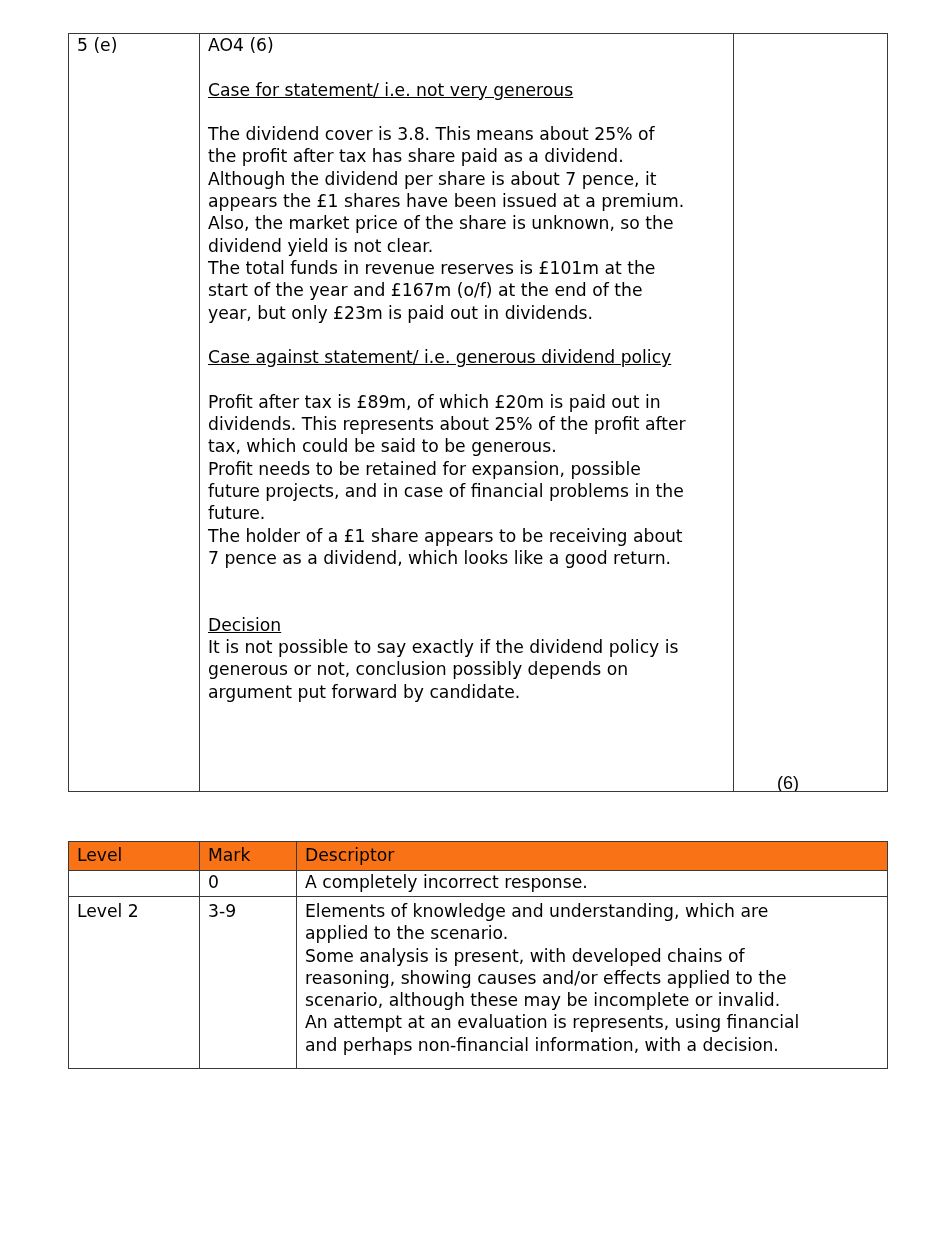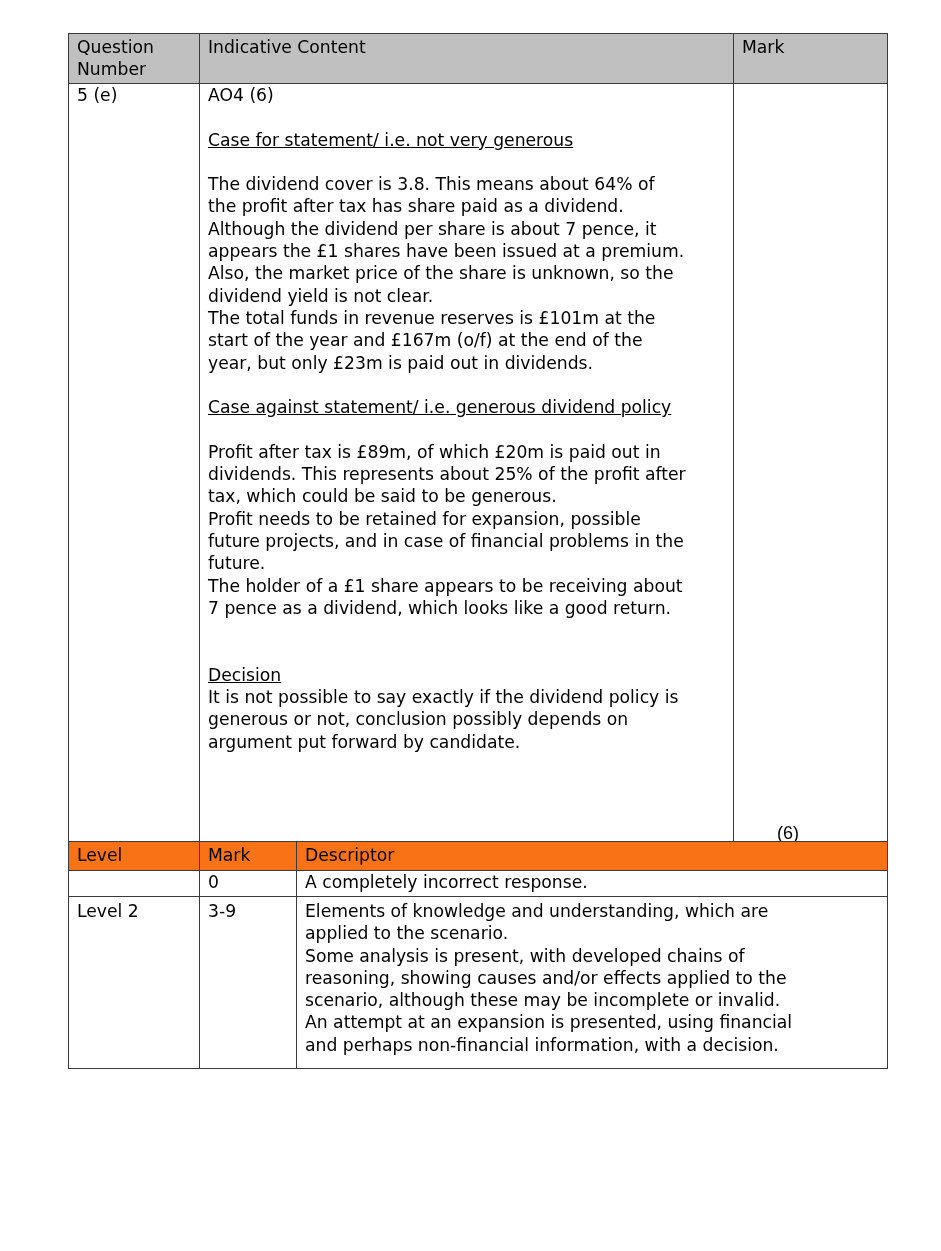--- a/index.html
+++ b/index.html
@@ -23,34 +23,29 @@
 </head>
 <body>
 
 <table id="t1" class="tbl">
   <colgroup>
       <col style="width:131px">
       <col style="width:534px">
       <col style="width:154px">
     </colgroup>
   <tbody>
-      <tr class="hdr">
-    <td>Question Number</td>
-    <td>Indicative Content</td>
-    <td>Mark</td>
-  </tr>
   <tr class="content-row">
     <td>5 (e)</td>
     <td>
       <p class="p">AO4 (6)</p>
       <div class="gap"></div>
       <p class="p u">Case for statement/ i.e. not very generous</p>
       <div class="gap"></div>
       <div>
-        <p class="p">The dividend cover is 3.8. This means about 64% of</p>
+        <p class="p">The dividend cover is 3.8. This means about 25% of</p>
         <p class="p">the profit after tax has share paid as a dividend.</p>
         <p class="p">Although the dividend per share is about 7 pence, it</p>
         <p class="p">appears the £1 shares have been issued at a premium.</p>
         <p class="p">Also, the market price of the share is unknown, so the</p>
         <p class="p">dividend yield is not clear.</p>
         <p class="p">The total funds in revenue reserves is £101m at the</p>
         <p class="p">start of the year and £167m (o/f) at the end of the</p>
         <p class="p">year, but only £23m is paid out in dividends.</p>
       </div>
       <div class="gap"></div>
@@ -103,18 +98,18 @@
   </tr>
   <tr class="row2">
     <td>Level 2</td>
     <td>3-9</td>
     <td>
       <p class="p">Elements of knowledge and understanding, which are</p>
       <p class="p">applied to the scenario.</p>
       <p class="p">Some analysis is present, with developed chains of</p>
       <p class="p">reasoning, showing causes and/or effects applied to the</p>
       <p class="p">scenario, although these may be incomplete or invalid.</p>
-      <p class="p">An attempt at an expansion is presented, using financial</p>
+      <p class="p">An attempt at an evaluation is represents, using financial</p>
       <p class="p">and perhaps non-financial information, with a decision.</p>
     </td>
   </tr>
 </tbody>
   </table>
 
 </body></html>

